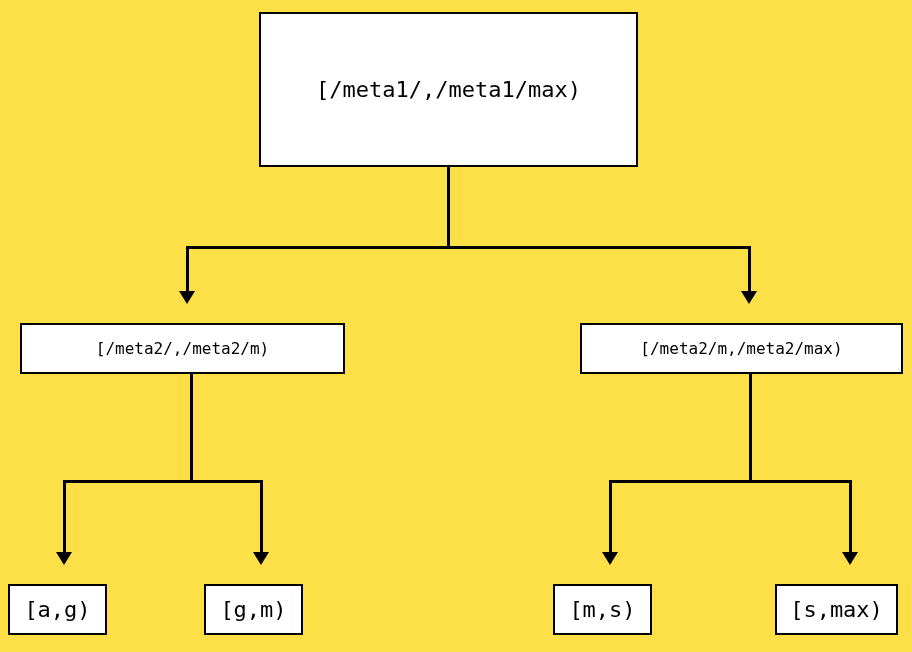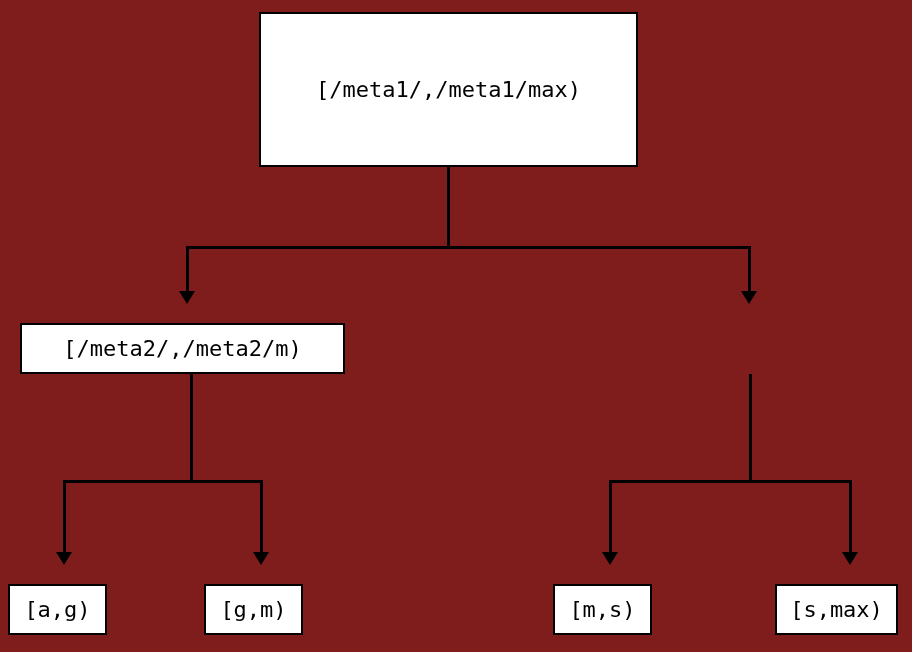--- a/index.html
+++ b/index.html
@@ -5,21 +5,21 @@
 <style>
   html, body {
     margin: 0;
     padding: 0;
     background: #ffffff;
   }
   #diagram-canvas {
     position: relative;
     width: 912px;
     height: 652px;
-    background: #7f1d1d;
+    background: #fde047;
     overflow: hidden;
     font-family: "DejaVu Sans Mono", "Liberation Mono", monospace;
   }
   .node-box {
     position: absolute;
     box-sizing: border-box;
     border: 2px solid #000000;
     background: #ffffff;
     display: flex;
     align-items: center;
@@ -48,21 +48,21 @@
     width: 325px;
     height: 51px;
   }
   #node-meta2-high {
     left: 580px;
     top: 323px;
     width: 323px;
     height: 51px;
   }
   #node-meta2-low .node-label,
-  #node-meta2-high .node-label { font-size: 22px; }
+  #node-meta2-high .node-label { font-size: 16px; }
 
   
   #node-leaf-ag   { left: 8px;   top: 584px; width: 99px;  height: 51px; }
   #node-leaf-gm   { left: 204px; top: 584px; width: 99px;  height: 51px; }
   #node-leaf-ms   { left: 553px; top: 584px; width: 99px;  height: 51px; justify-content: center; }
   #node-leaf-smax { left: 775px; top: 584px; width: 123px; height: 51px; }
   .leaf .node-label { font-size: 22px; }
 
   
   .edge-v, .edge-h {
@@ -134,20 +134,23 @@
   <div class="arrowhead" id="arrow-leaf-ms"></div>
   <div class="arrowhead" id="arrow-leaf-smax"></div>
 
   <div class="node-box" id="node-root">
     <span class="node-label">[/meta1/,/meta1/max)</span>
   </div>
 
   <div class="node-box" id="node-meta2-low">
     <span class="node-label">[/meta2/,/meta2/m)</span>
   </div>
+  <div class="node-box" id="node-meta2-high">
+    <span class="node-label">[/meta2/m,/meta2/max)</span>
+  </div>
 
   <div class="node-box leaf" id="node-leaf-ag">
     <span class="node-label">[a,g)</span>
   </div>
   <div class="node-box leaf" id="node-leaf-gm">
     <span class="node-label">[g,m)</span>
   </div>
   <div class="node-box leaf" id="node-leaf-ms">
     <span class="node-label">[m,s)</span>
   </div>

